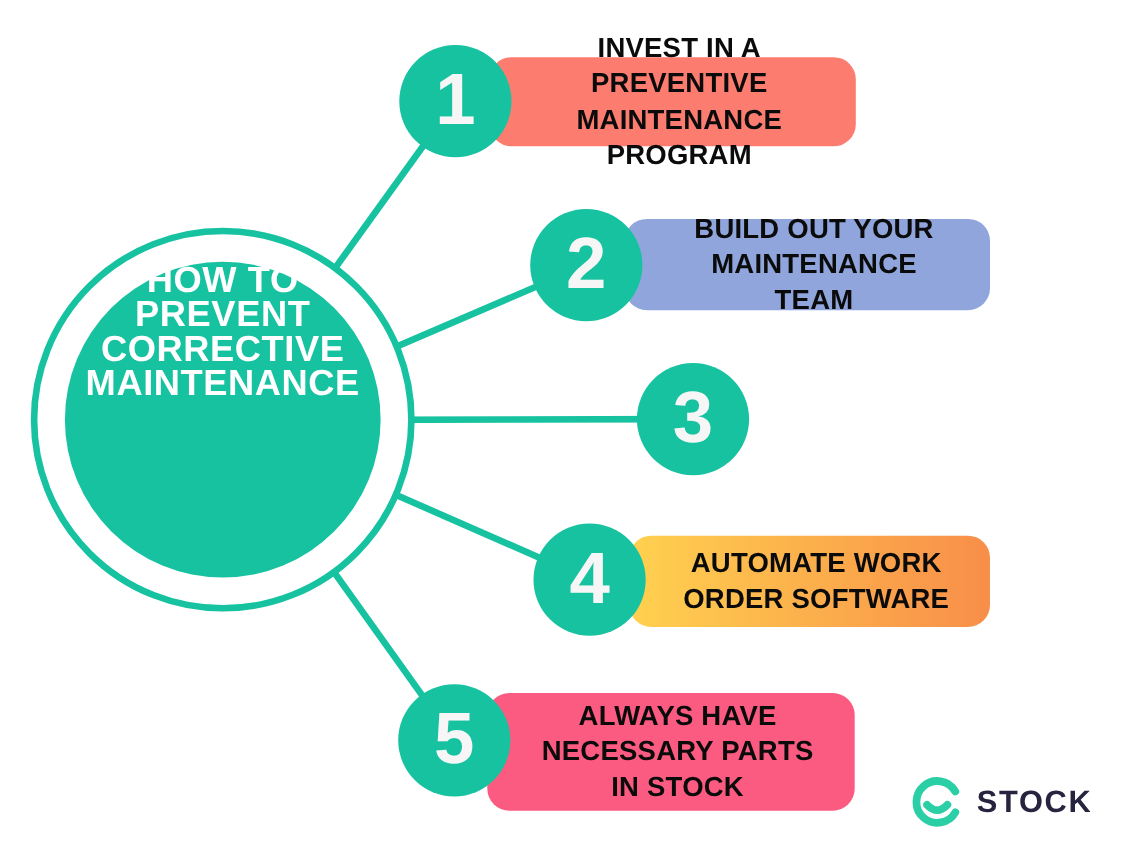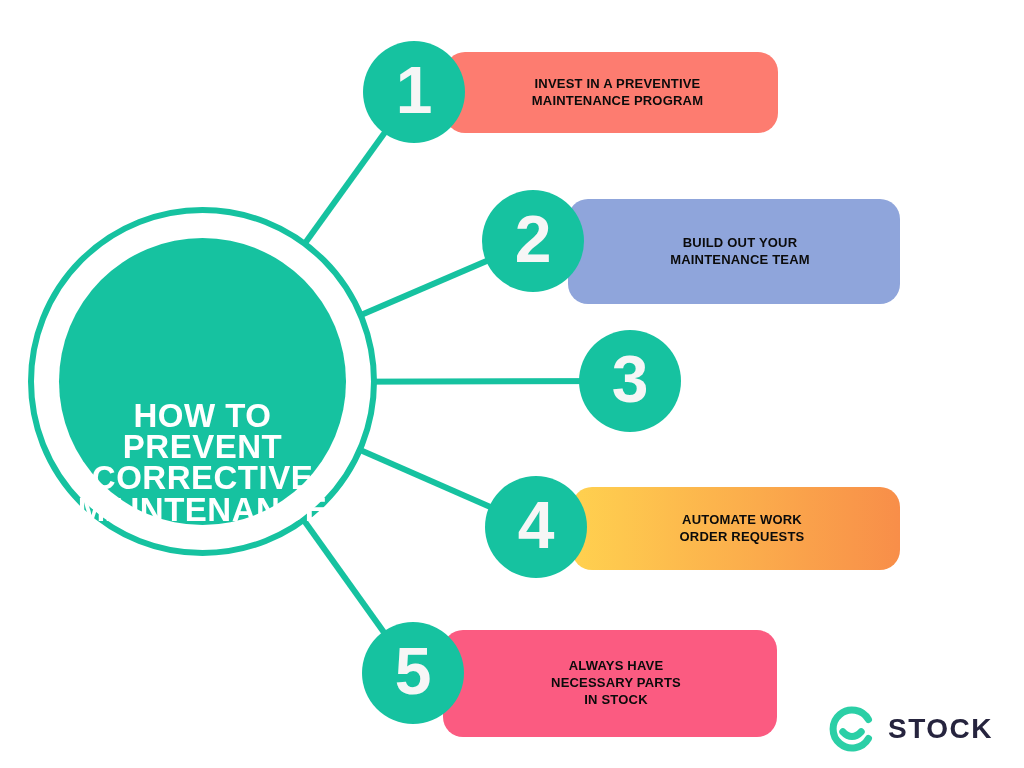--- a/index.html
+++ b/index.html
@@ -21,49 +21,49 @@
     border:6px solid var(--accent,#16C2A0);
     border-radius:50%;
     background:#fff;
     display:flex; align-items:center; justify-content:center;
     z-index:2;
   }
   .hub-inner {
     width:287px; height:287px;
     border-radius:50%;
     background:var(--accent,#16C2A0);
-    display:flex; align-items:flex-end; justify-content:center;
+    display:flex; align-items:flex-start; justify-content:center;
   }
   .hub-title {
     color:var(--title-color,#fff);
     font-size:33px; font-weight:600;
     letter-spacing:0.5px;
     line-height:0.95;
     text-align:center;
     white-space:pre-line;
   }
 
   
   .badge {
     position:absolute;
     border-radius:20px;
     display:flex; align-items:center; justify-content:center;
     z-index:1;
     padding:0 30px 0 42px;
   }
   .badge-label {
     color:var(--label-color,#0B0B0B);
-    font-size:13px; font-weight:800;
+    font-size:25px; font-weight:800;
     letter-spacing:0.2px;
     line-height:1.3;
     text-align:center;
     white-space:pre-line;
   }
   .badge-1{ left:445px; top:52px;  width:333px; height:81px; }
-  .badge-2{ left:568px; top:199px; width:332px; height:105px; }
+  .badge-2{ left:568px; top:199px; width:332px; height:83px; }
   .badge-3{ left:668px; top:342px; width:330px; height:83px; }
   .badge-4{ left:572px; top:487px; width:328px; height:83px; }
   .badge-5{ left:443px; top:630px; width:334px; height:107px; }
 
   .num-circle {
     position:absolute;
     width:102px; height:102px;
     border-radius:50%;
     background:var(--accent,#16C2A0);
     display:flex; align-items:center; justify-content:center;
@@ -118,21 +118,21 @@
   <div class="badge badge-1" style="background: rgb(253, 124, 112);">
     <div class="badge-label">INVEST IN A PREVENTIVE
 MAINTENANCE PROGRAM</div>
   </div>
   <div class="badge badge-2" style="background: rgb(143, 165, 219);">
     <div class="badge-label">BUILD OUT YOUR
 MAINTENANCE TEAM</div>
   </div>
   <div class="badge badge-4" style="background: linear-gradient(90deg, rgb(255, 209, 79), rgb(248, 142, 73));">
     <div class="badge-label">AUTOMATE WORK
-ORDER REQUESTS</div>
+ORDER SOFTWARE</div>
   </div>
   <div class="badge badge-5" style="background: rgb(251, 91, 129);">
     <div class="badge-label">ALWAYS HAVE
 NECESSARY PARTS
 IN STOCK</div>
   </div>
 
   <div class="num-circle circle-1">
     <div class="num">1</div>
   </div>

